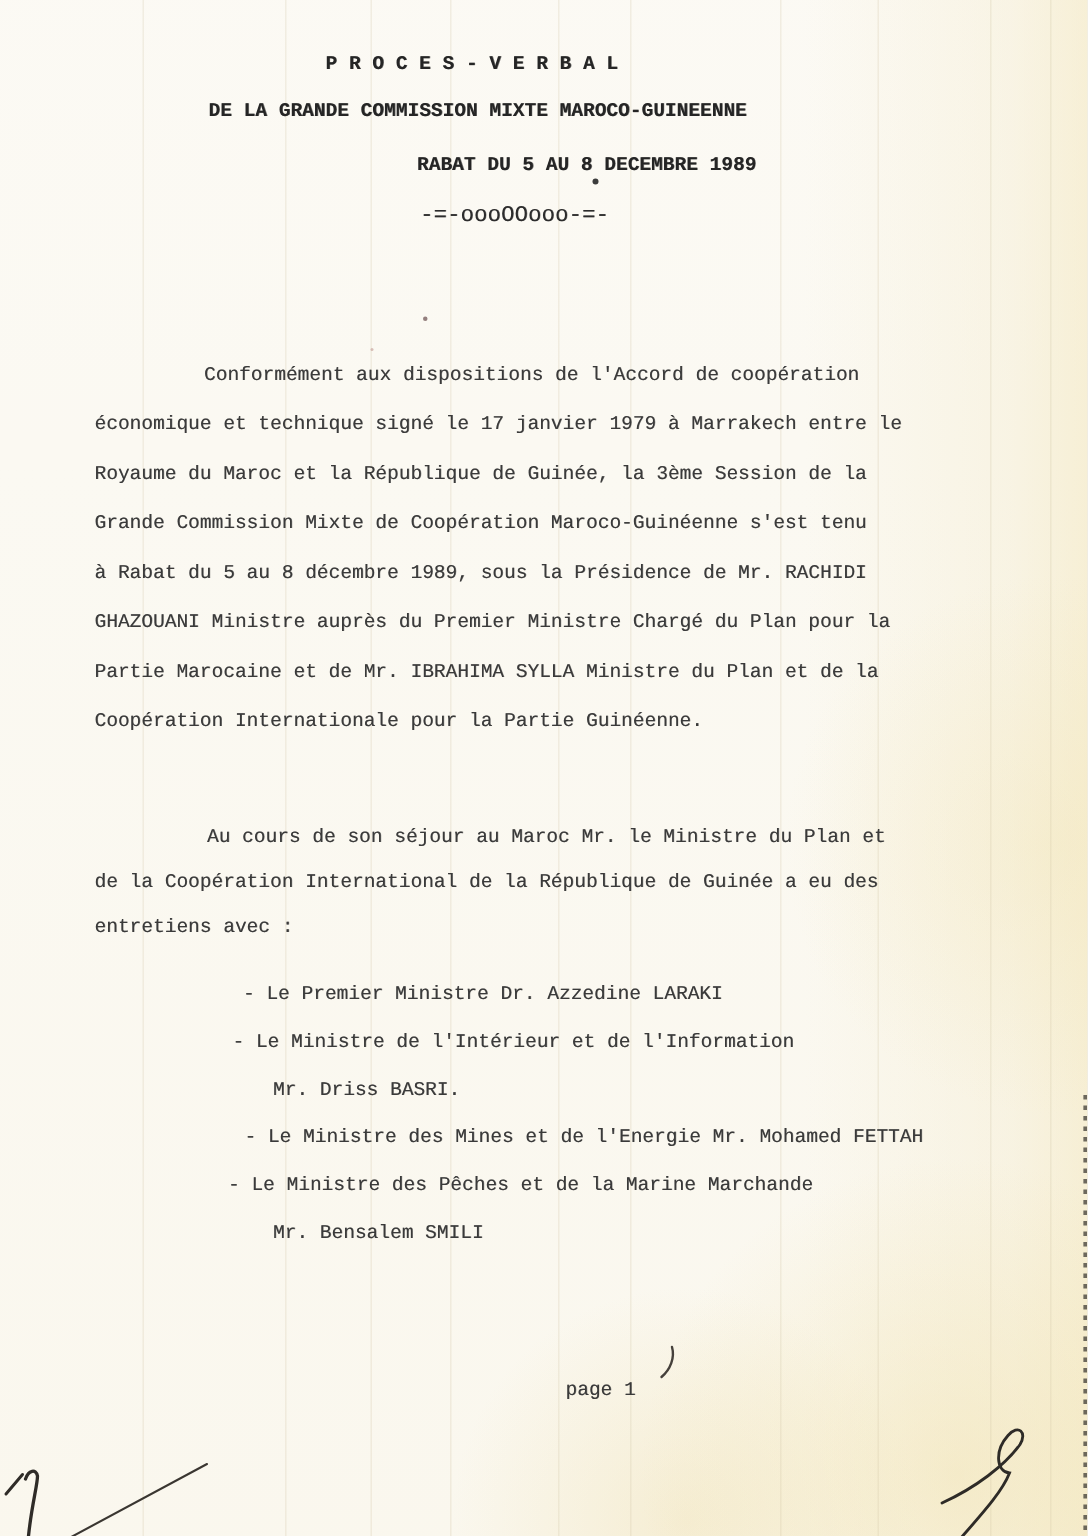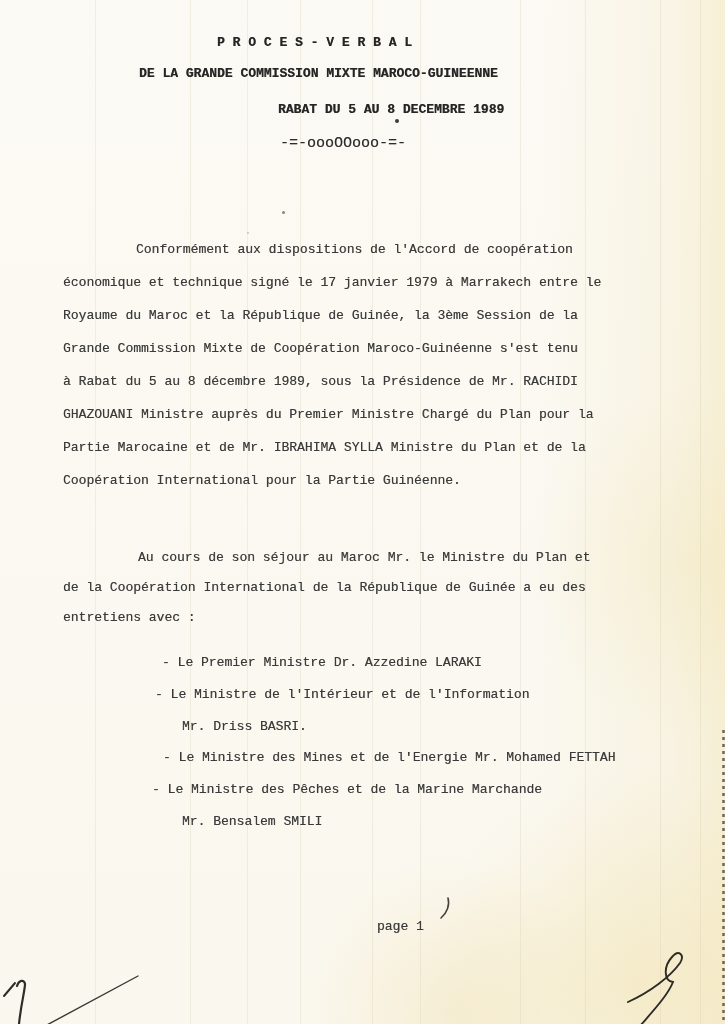--- a/index.html
+++ b/index.html
@@ -67,21 +67,21 @@
 
   <div class="speck" style="left:395px;top:119px;width:4px;height:4px;background:#3c3c3c"></div>
 
   <div class="ln" style="top:241px;left:136px">Conformément aux dispositions de l'Accord de coopération</div>
   <div class="ln" style="top:274px;left:63px">économique et technique signé le 17 janvier 1979 à Marrakech entre le</div>
   <div class="ln" style="top:307px;left:63px">Royaume du Maroc et la République de Guinée, la 3ème Session de la</div>
   <div class="ln" style="top:340px;left:63px">Grande Commission Mixte de Coopération Maroco-Guinéenne s'est tenu</div>
   <div class="ln" style="top:373px;left:63px">à Rabat du 5 au 8 décembre 1989, sous la Présidence de Mr. RACHIDI</div>
   <div class="ln" style="top:406px;left:63px">GHAZOUANI Ministre auprès du Premier Ministre Chargé du Plan pour la</div>
   <div class="ln" style="top:439px;left:63px">Partie Marocaine et de Mr. IBRAHIMA SYLLA Ministre du Plan et de la</div>
-  <div class="ln" style="top:472px;left:63px">Coopération International pour la Partie Guinéenne.</div>
+  <div class="ln" style="top:472px;left:63px">Coopération Internationale pour la Partie Guinéenne.</div>
 
   <div class="ln" style="top:549px;left:138px">Au cours de son séjour au Maroc Mr. le Ministre du Plan et</div>
   <div class="ln" style="top:579px;left:63px">de la Coopération International de la République de Guinée a eu des</div>
   <div class="ln" style="top:609px;left:63px">entretiens avec :</div>
 
   <div class="ln" style="top:654px;left:162px">- Le Premier Ministre Dr. Azzedine LARAKI</div>
   <div class="ln" style="top:686px;left:155px">- Le Ministre de l'Intérieur et de l'Information</div>
   <div class="ln" style="top:718px;left:182px">Mr. Driss BASRI.</div>
   <div class="ln" style="top:749px;left:163px">- Le Ministre des Mines et de l'Energie Mr. Mohamed FETTAH</div>
   <div class="ln" style="top:781px;left:152px">- Le Ministre des Pêches et de la Marine Marchande</div>

